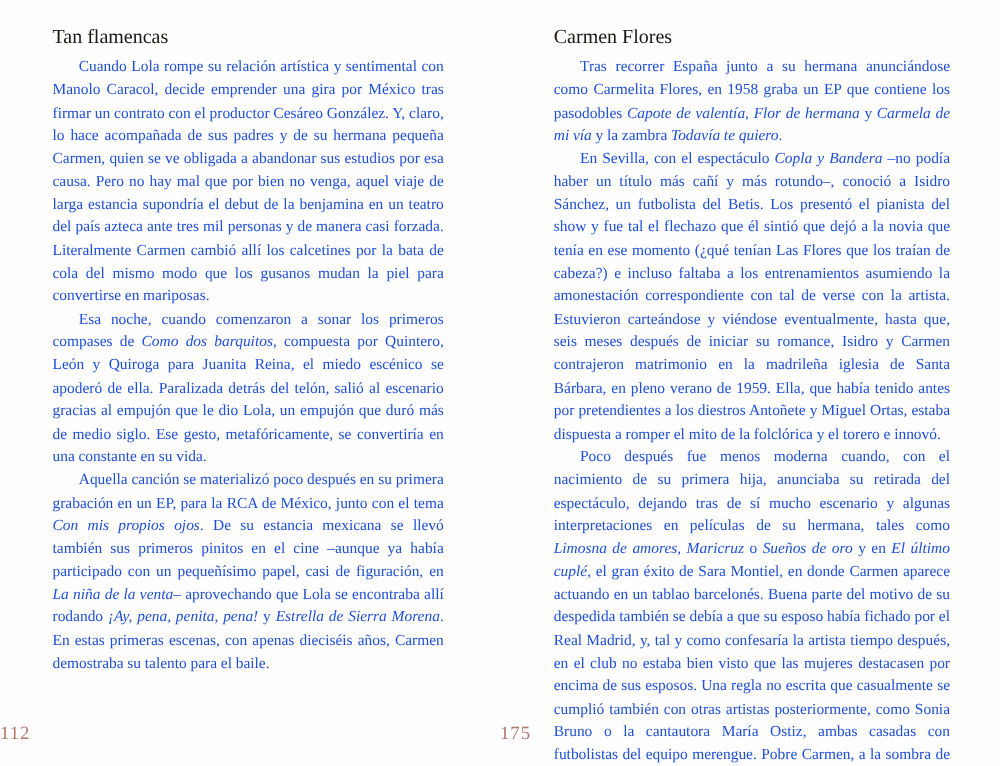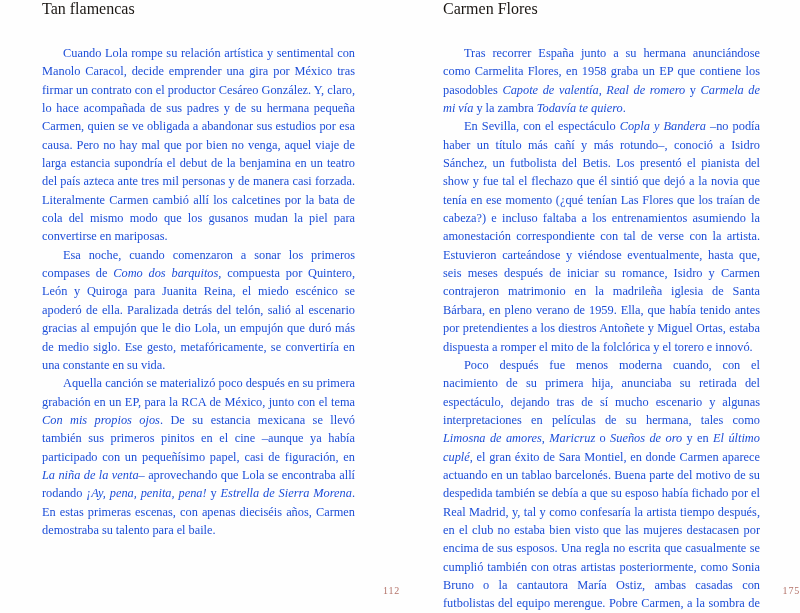--- a/index.html
+++ b/index.html
@@ -30,20 +30,21 @@
     box-sizing: border-box;
   }
 
   .page-left  { padding: 0 45px 0 42px; }
   .page-right { padding: 0 40px 0 43px; }
 
   
   .runhead-wrap {
     position: relative;
     height: 44px;
+    padding-top: 21px;
     box-sizing: border-box;
   }
 
   
   .column {
     font-size: 12.35px;
     line-height: 18.35px;
     text-align: justify;
     text-justify: inter-word;
     -webkit-hyphens: none;
@@ -59,22 +60,22 @@
     font-style: italic;
     font-family: Liberation Serif, serif;
   }
 
   
   .folio {
     position: absolute;
     bottom: 17px;
     left: 0;
     right: 0;
-    text-align: right;
-    font-size: 10px;
+    text-align: left;
+    font-size: 15px;
     letter-spacing: 0.8px;
     color: #b4736a;
   }
 </style>
 </head>
 <body>
 
 <div class="spread">
 
   <div class="page page-left">
@@ -94,21 +95,21 @@
   </div>
 
   <div class="page page-right">
 
     <div class="runhead-wrap"><span class="drop">
 </span> <span class="drop"></span> <span class="drop"></span> <span class="drop"></span> <span class="drop"></span> <span class="drop"></span> <span class="drop">C</span>armen <span class="drop">F</span>lores
  <span class="drop"></span> <span class="drop"></span> <span class="drop"></span> <span class="drop"></span> <span class="drop"></span> <span class="drop">
 </span> <span class="drop"></span> <span class="drop"></span> <span class="drop"></span> <span class="drop"></span></div>
 
     <div class="column">
-      <p>Tras recorrer España junto a su hermana anunciándose como Carmelita Flores, en 1958 graba un EP que contiene los pasodobles <i>Capote de valentía</i>, <i>Real de romero</i> y <i>Carmela de mi vía</i> y la zambra <i>Todavía te quiero</i>.</p>
+      <p>Tras recorrer España junto a su hermana anunciándose como Carmelita Flores, en 1958 graba un EP que contiene los pasodobles <i>Capote de valentía</i>, <i>Flor de hermana</i> y <i>Carmela de mi vía</i> y la zambra <i>Todavía te quiero</i>.</p>
       <p>En Sevilla, con el espectáculo <i>Copla y Bandera</i> –no podía haber un título más cañí y más rotundo–, conoció a Isidro Sánchez, un futbolista del Betis. Los presentó el pianista del show y fue tal el flechazo que él sintió que dejó a la novia que tenía en ese momento (¿qué tenían Las Flores que los traían de cabeza?) e incluso faltaba a los entrenamientos asumiendo la amonestación correspondiente con tal de verse con la artista. Estuvieron carteándose y viéndose eventualmente, hasta que, seis meses después de iniciar su romance, Isidro y Carmen contrajeron matrimonio en la madrileña iglesia de Santa Bárbara, en pleno verano de 1959. Ella, que había tenido antes por pretendientes a los diestros Antoñete y Miguel Ortas, estaba dispuesta a romper el mito de la folclórica y el torero e innovó.</p>
       <p>Poco después fue menos moderna cuando, con el nacimiento de su primera hija, anunciaba su retirada del espectáculo, dejando tras de sí mucho escenario y algunas interpretaciones en películas de su hermana, tales como <i>Limosna de amores</i>, <i>Maricruz</i> o <i>Sueños de oro</i> y en <i>El último cuplé</i>, el gran éxito de Sara Montiel, en donde Carmen aparece actuando en un tablao barcelonés. Buena parte del motivo de su despedida también se debía a que su esposo había fichado por el Real Madrid, y, tal y como confesaría la artista tiempo después, en el club no estaba bien visto que las mujeres destacasen por encima de sus esposos. Una regla no escrita que casualmente se cumplió también con otras artistas posteriormente, como Sonia Bruno o la cantautora María Ostiz, ambas casadas con futbolistas del equipo merengue. Pobre Carmen, a la sombra de Lola y de su marido.</p>
     </div>
 
     <div class="folio">175</div>
   </div>
 
 </div>
 
 </body></html>

